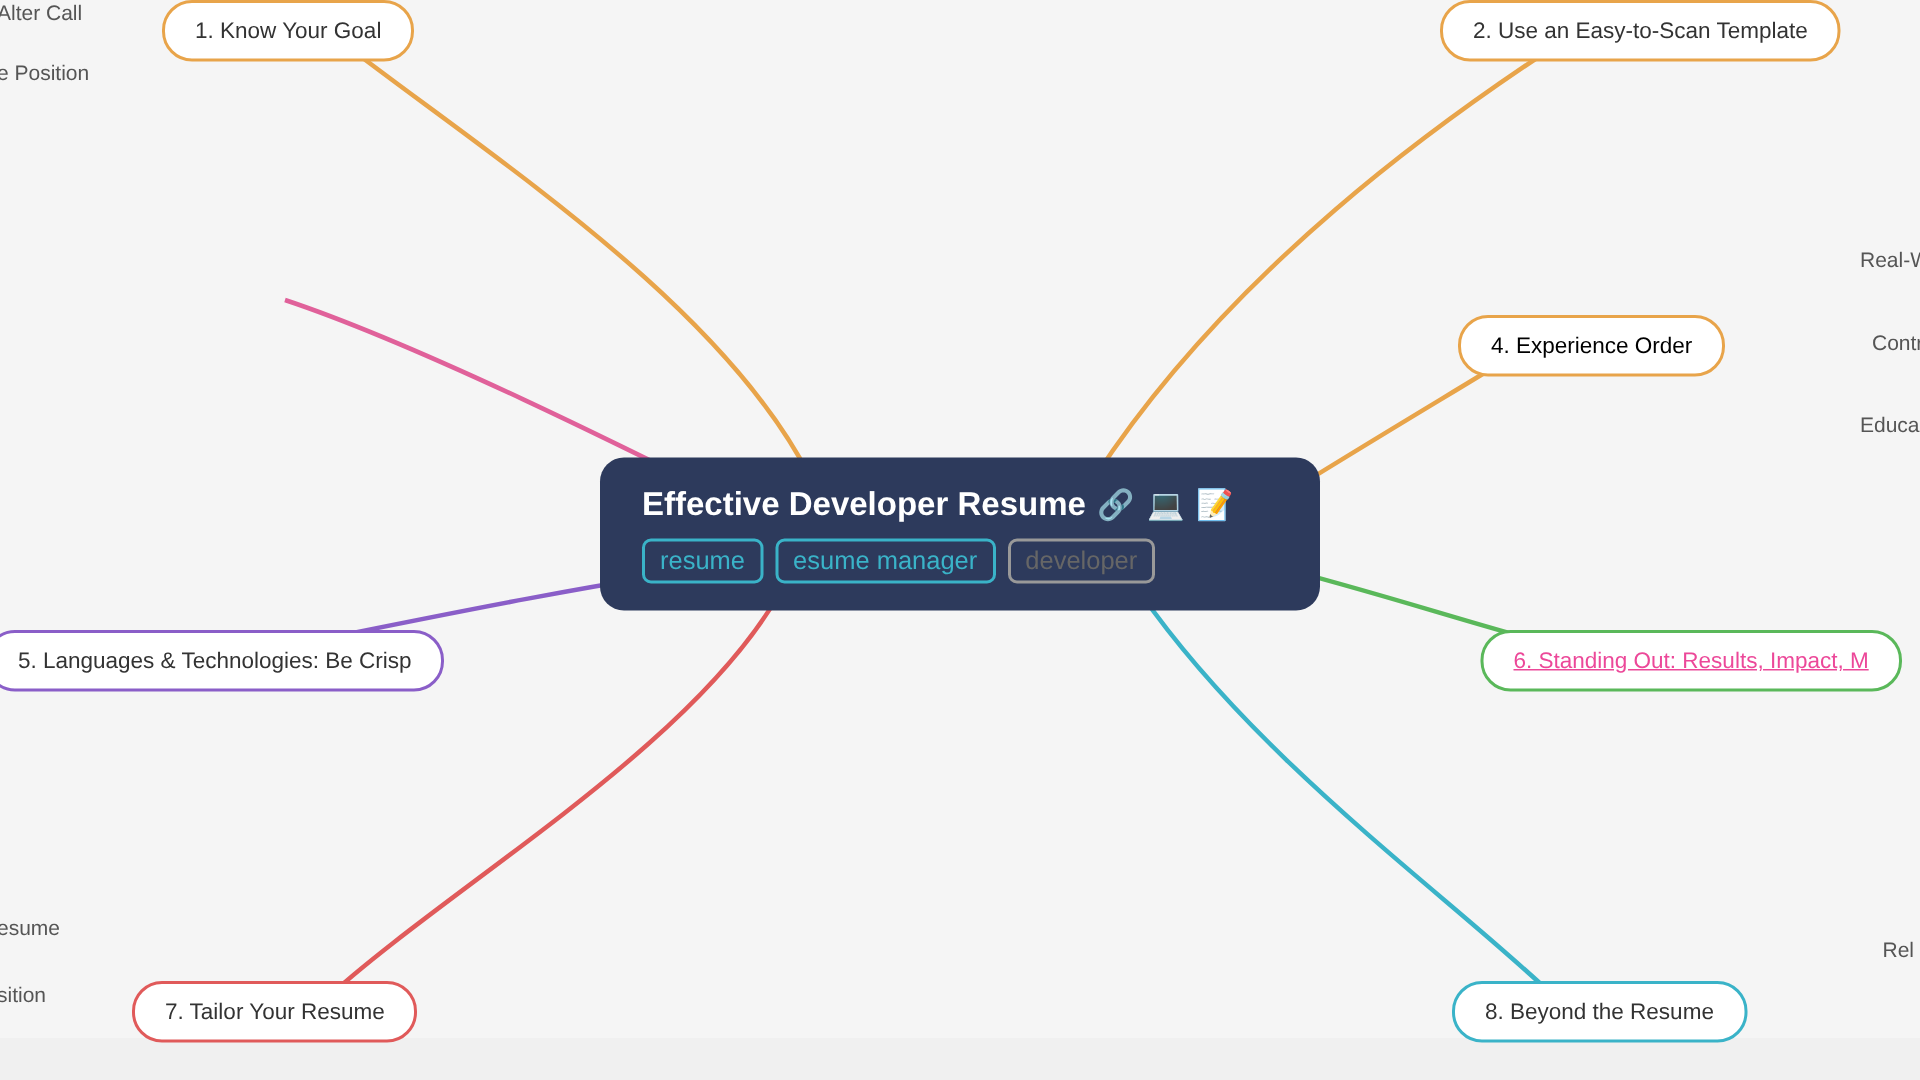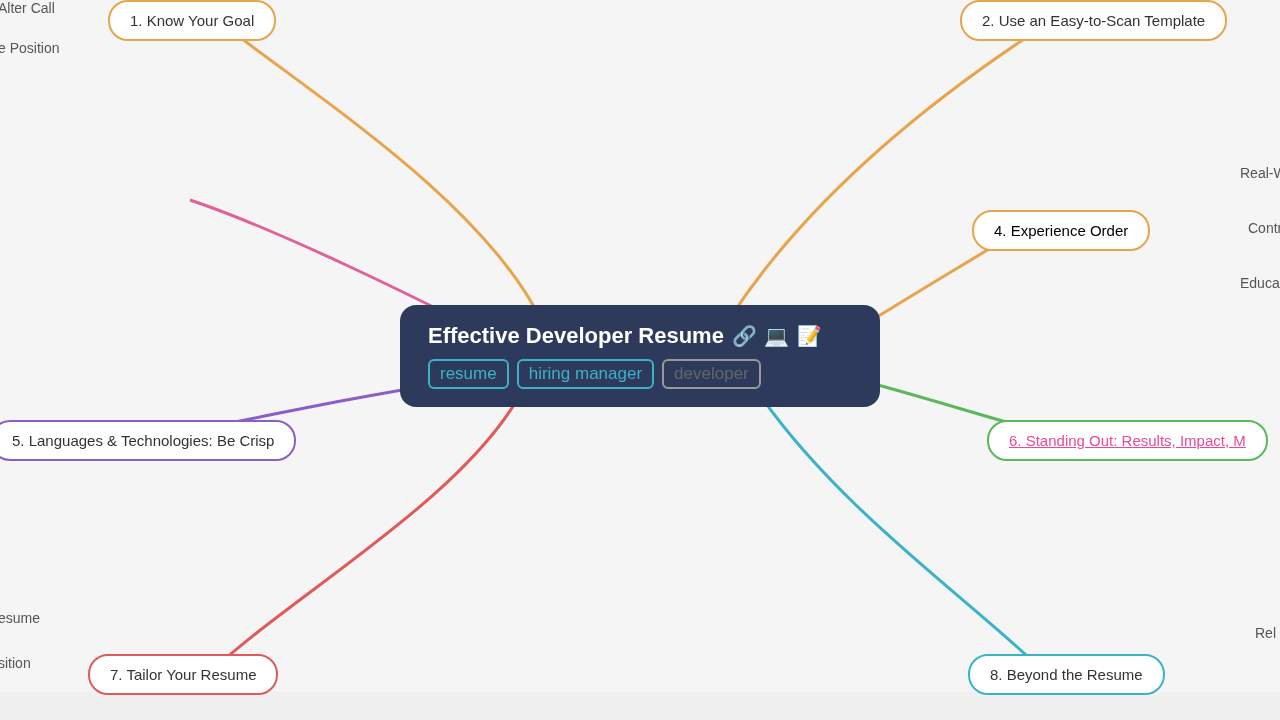--- a/index.html
+++ b/index.html
@@ -259,18 +259,18 @@
 
   <div class="node-center">
     <div class="title">
       <span>Effective Developer Resume</span>
       <span class="icon">🔗</span>
       <span class="icon">💻</span>
       <span class="icon">📝</span>
     </div>
     <div class="tags">
       <span class="tag tag-resume">resume</span>
-      <span class="tag tag-hiring">hiring manager</span>
+      <span class="tag tag-hiring">esume manager</span>
       <span class="tag tag-developer">developer</span>
     </div>
   </div>
 
 </div>
 
 </body></html>

